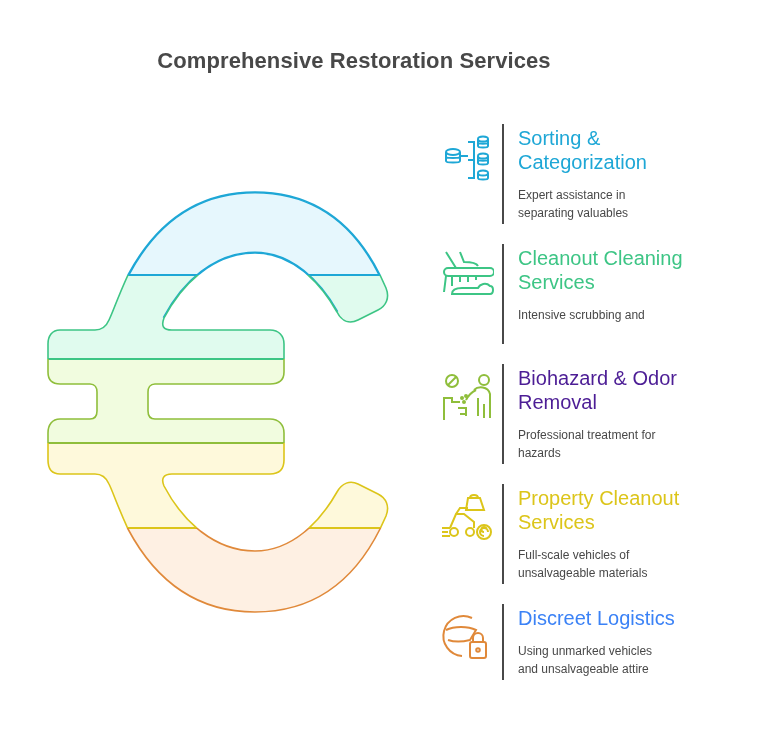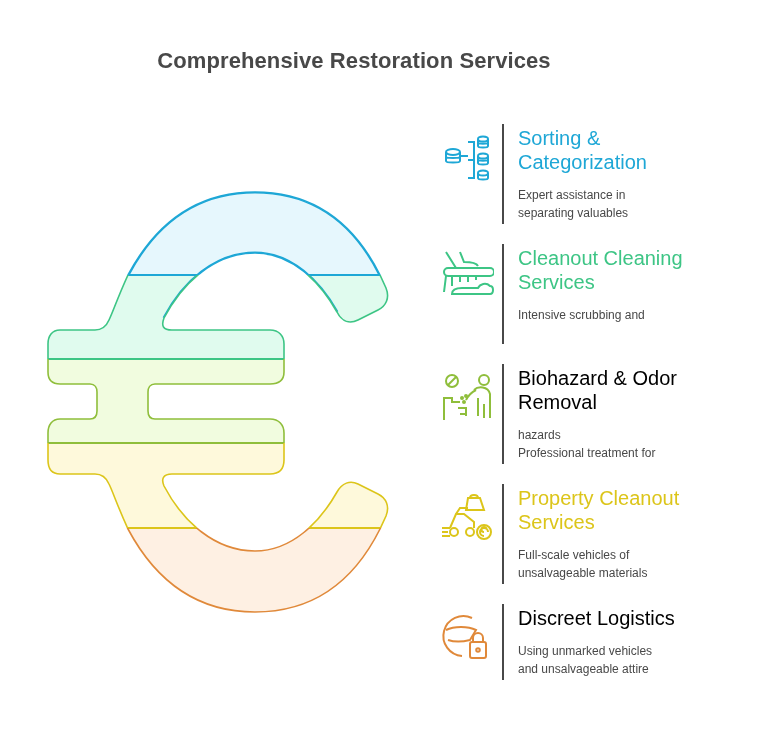--- a/index.html
+++ b/index.html
@@ -111,27 +111,27 @@
   <svg class="icon" viewBox="0 0 54 54" fill="none" stroke="#8FBE3B" stroke-width="2">
     <circle cx="12" cy="13" r="6"></circle>
       <path d="M8 17l8-8"></path>
     <circle cx="44" cy="12" r="5"></circle>
     <path d="M4 52V30h8v4h8M20 46h6M18 40h8l0 8M34 22c4-4 14-4 16 4v22M38 30v18M44 36v14M50 40v10M26 32c2-4 6-8 10-10"></path>
     <circle cx="22" cy="30" r="1" fill="#8FBE3B"></circle>
       <circle cx="26" cy="28" r="1" fill="#8FBE3B"></circle>
       <circle cx="24" cy="34" r="1" fill="#8FBE3B"></circle>
   </svg>
   <div class="bar" style="height:100px"></div>
-  <div class="head" style="color:#000000">
+  <div class="head" style="color:#4c1d95">
     <div>Biohazard &amp; Odor</div>
     <div>Removal</div>
   </div>
   <div class="desc" style="top:62px">
+    <div>Professional treatment for</div>
     <div>hazards</div>
-    <div>Professional treatment for</div>
   </div>
 </div>
 
 <div class="item" style="top:484px;height:100px">
   <svg class="icon" viewBox="0 0 54 54" fill="none" stroke="#DCC51A" stroke-width="2">
     <path d="M30 10c0-4 8-4 8 0M26 22l2-12h12l4 12z"></path>
     <path d="M10 40l6-14h8l10 8v6M16 26l4-6h8"></path>
     <circle cx="14" cy="44" r="4"></circle>
       <circle cx="30" cy="44" r="4"></circle>
     <path d="M2 40h8M2 44h6M2 48h8"></path>
@@ -151,20 +151,20 @@
 
 <div class="item" style="top:604px;height:76px">
   <svg class="icon" viewBox="0 0 54 54" fill="none" stroke="#E0893A" stroke-width="2">
     <path d="M32 10A20 20 0 1 0 22 48"></path>
     <path d="M6 22c8-4 22-4 30 0l-6 10c-8 2-16 2-22 0"></path>
     <rect x="30" y="34" width="16" height="16" rx="2"></rect>
     <path d="M33 34v-4a5 5 0 0 1 10 0v4"></path>
     <circle cx="38" cy="42" r="1.8"></circle>
   </svg>
   <div class="bar" style="height:76px"></div>
-  <div class="head" style="color:#000000">
+  <div class="head" style="color:#3b82f6">
     <div>Discreet Logistics</div>
   </div>
   <div class="desc" style="top:38px">
     <div>Using unmarked vehicles</div>
     <div>and unsalvageable attire</div>
   </div>
 </div>
 
 </body></html>

